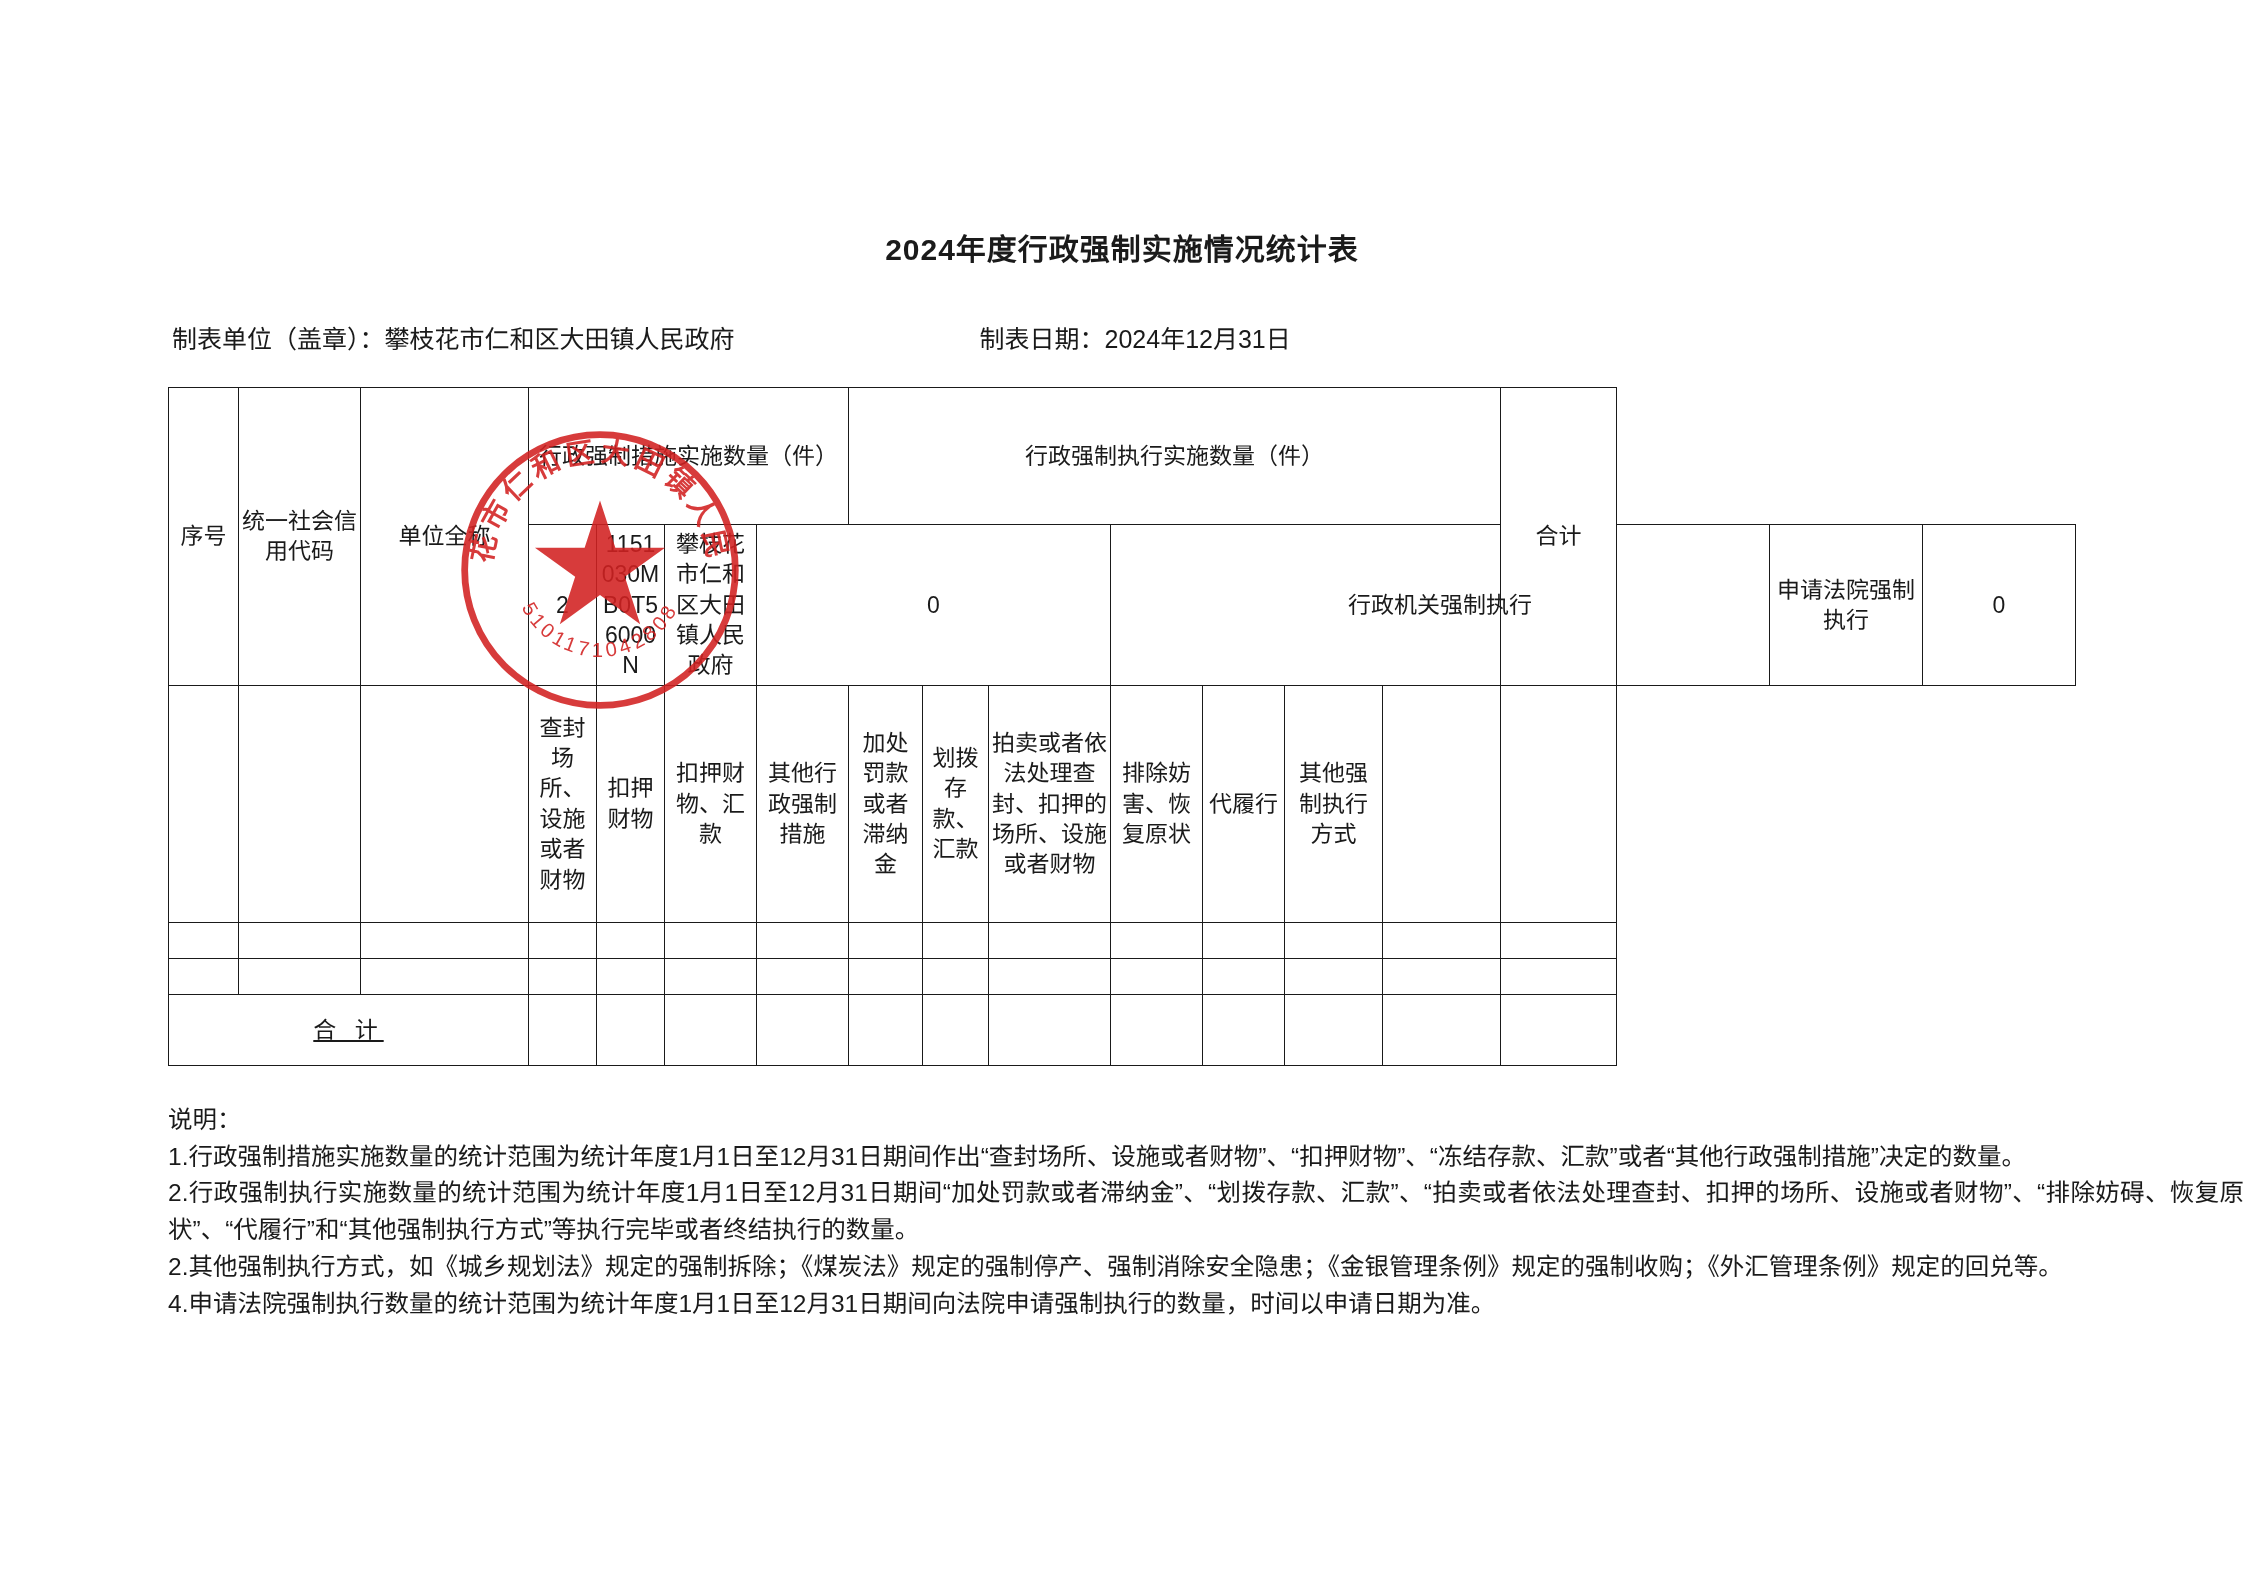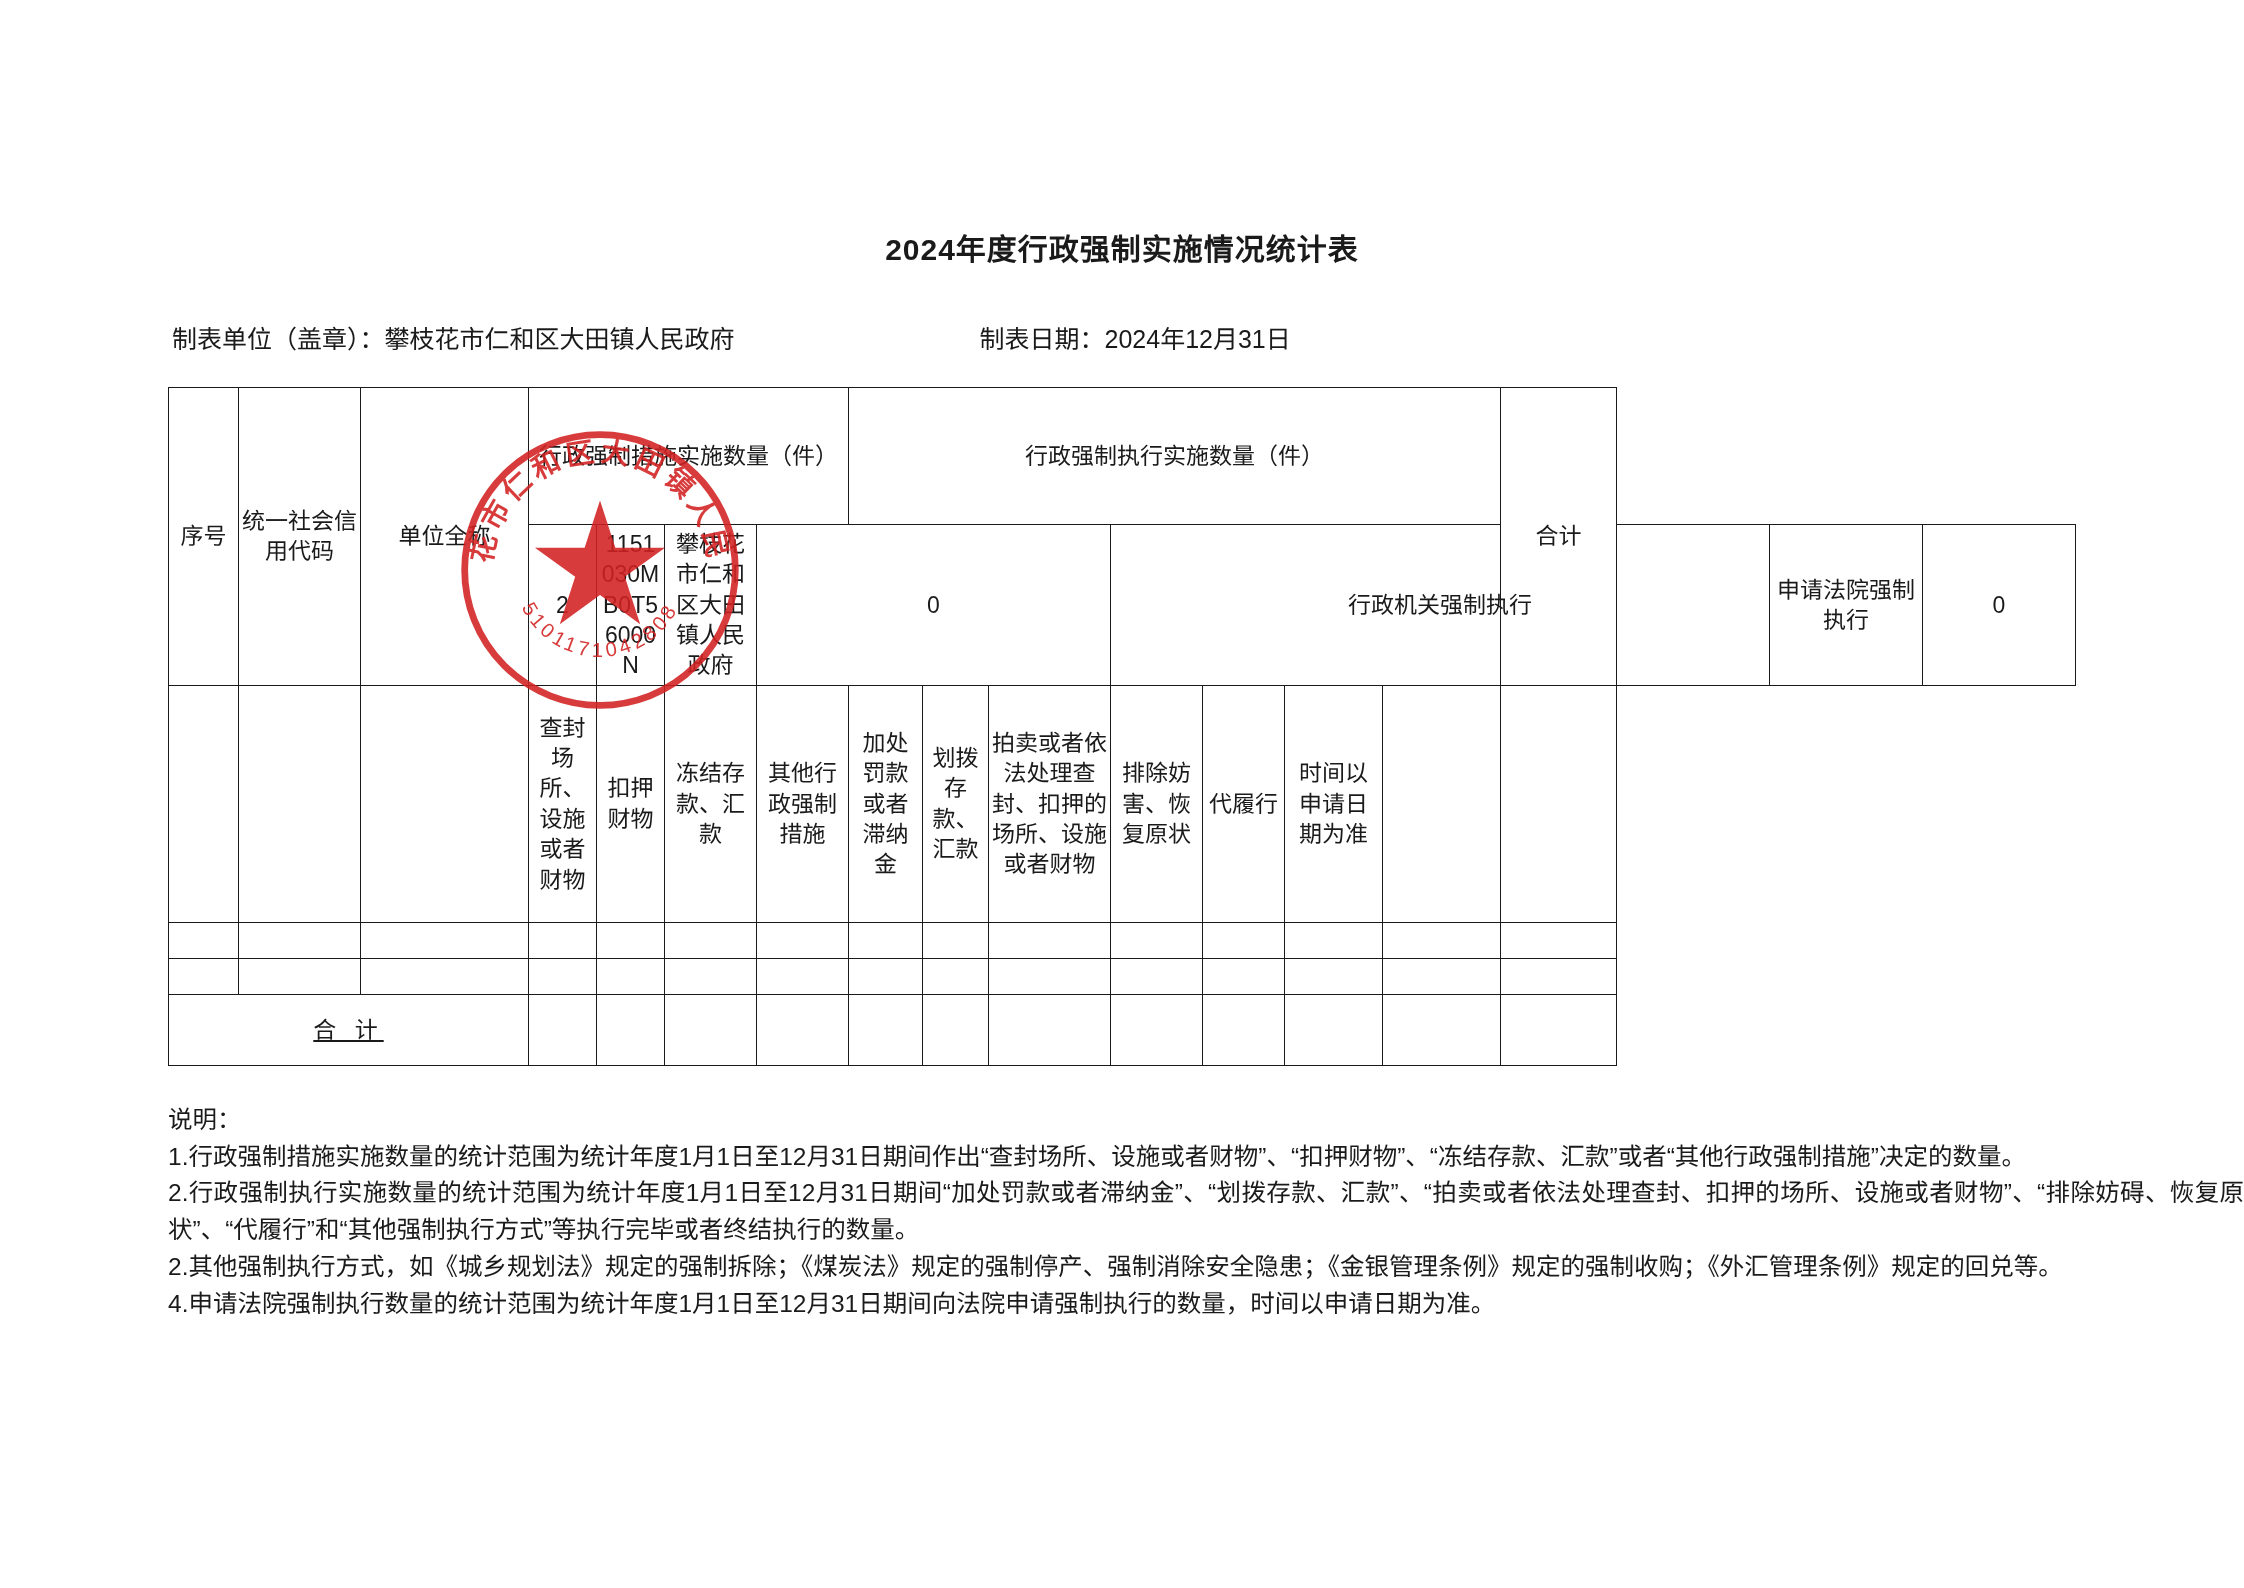--- a/index.html
+++ b/index.html
@@ -151,28 +151,28 @@
         <td class="row2">申请法院强制执行</td>
         <td class="row2">0</td>
       </tr>
 
       <tr>
         <td class="sub-head"></td>
         <td class="sub-head"></td>
         <td class="sub-head"></td>
         <td class="sub-head">查封场所、设施或者财物</td>
         <td class="sub-head">扣押财物</td>
-        <td class="sub-head">冻结存款、汇款</td>
+        <td class="sub-head">扣押财物、汇款</td>
         <td class="sub-head">其他行政强制措施</td>
         <td class="sub-head">加处罚款或者滞纳金</td>
         <td class="sub-head">划拨存款、汇款</td>
         <td class="sub-head">拍卖或者依法处理查封、扣押的场所、设施或者财物</td>
         <td class="sub-head">排除妨害、恢复原状</td>
         <td class="sub-head">代履行</td>
-        <td class="sub-head">时间以申请日期为准</td>
+        <td class="sub-head">其他强制执行方式</td>
         <td class="sub-head"></td>
         <td class="sub-head"></td>
       </tr>
 
       <tr>
         <td class="blank-row"></td>
         <td class="blank-row"></td>
         <td class="blank-row"></td>
         <td class="blank-row"></td>
         <td class="blank-row"></td>

